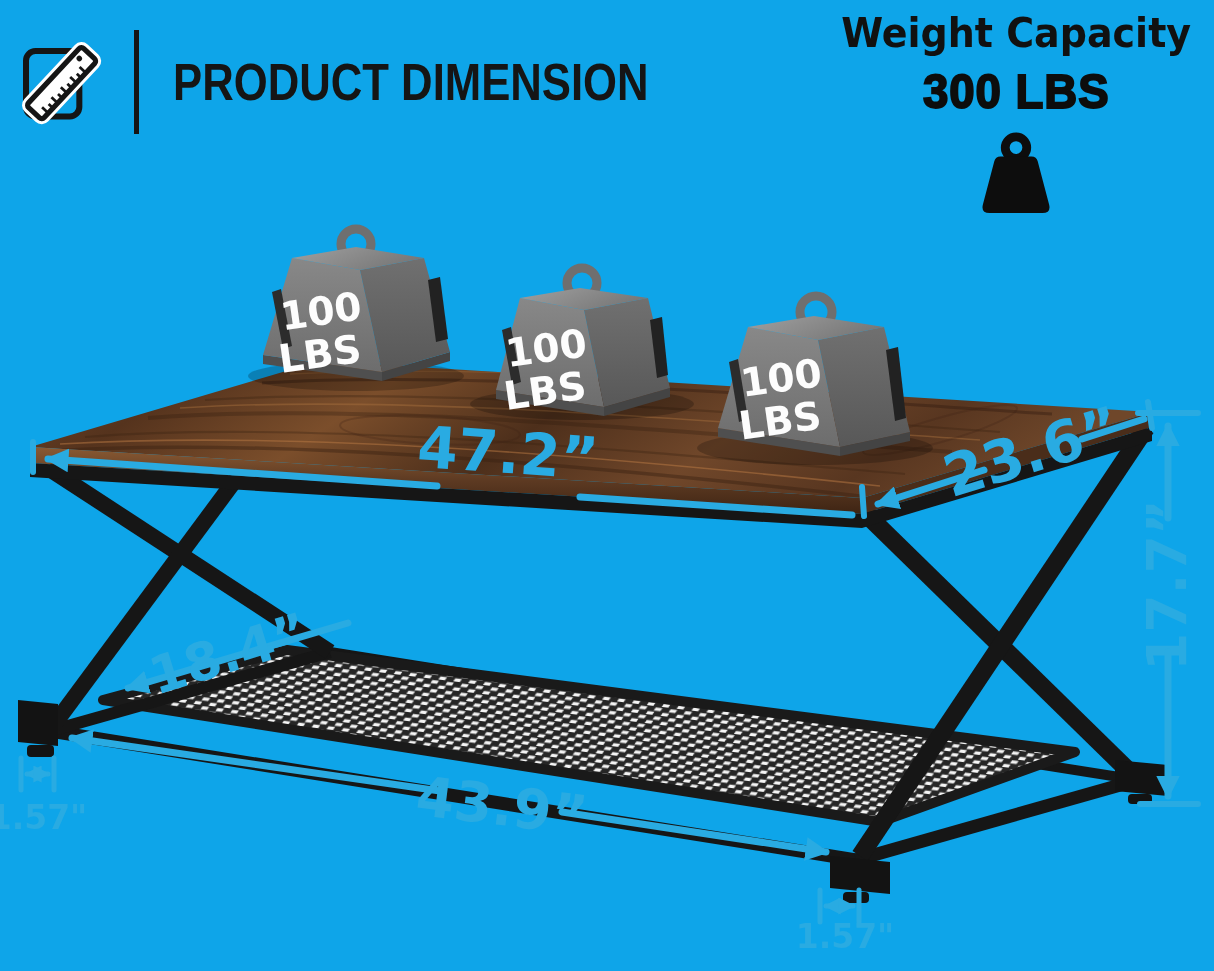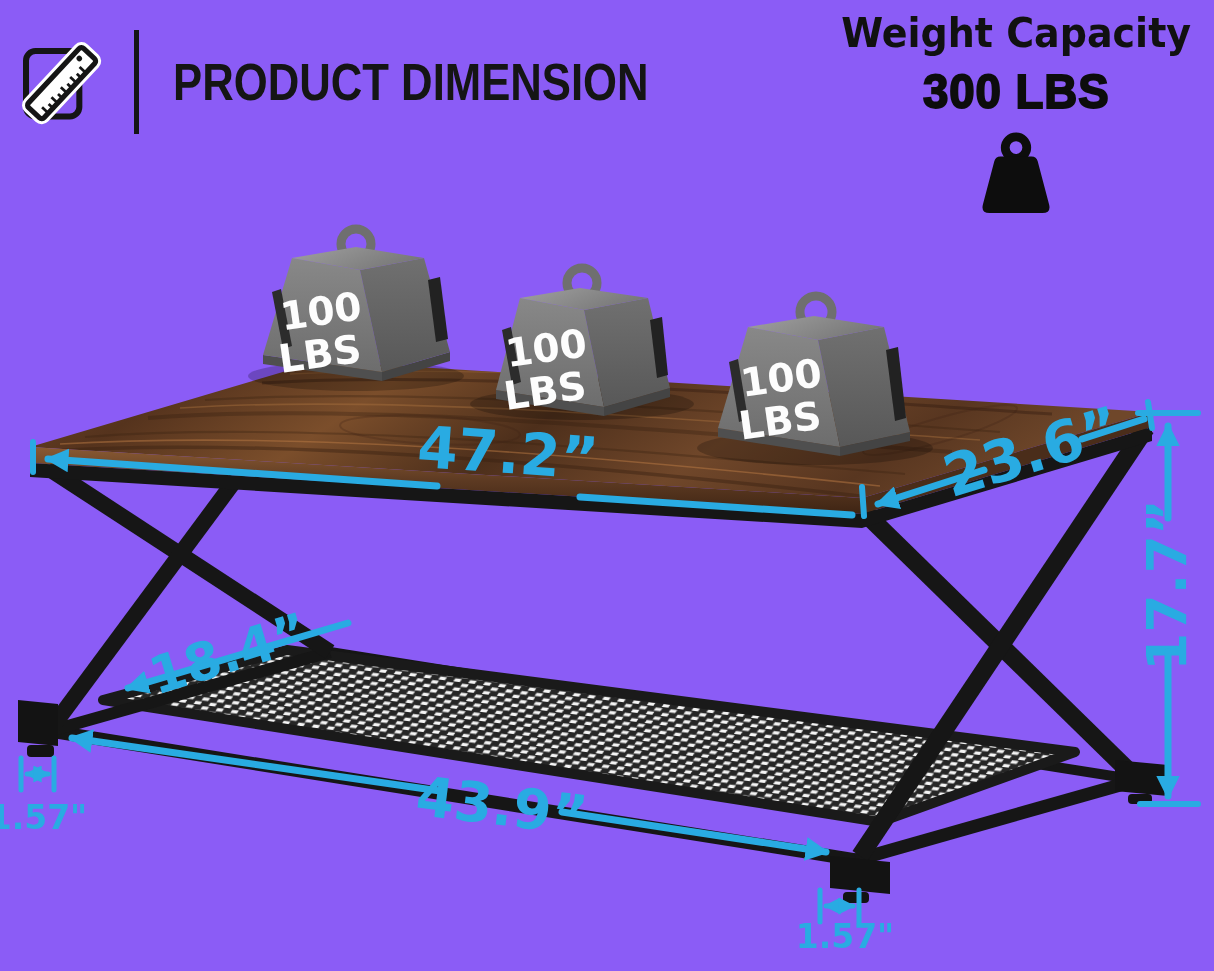--- a/index.html
+++ b/index.html
@@ -1,16 +1,16 @@
 <!DOCTYPE html>
 <html><head>
 <meta charset="utf-8">
 <style>
   html,body{margin:0;padding:0;background:#ffffff;}
-  .canvas{position:relative;width:1214px;height:971px;background:#8b5cf6;overflow:hidden;
+  .canvas{position:relative;width:1214px;height:971px;background:#0ea5e9;overflow:hidden;
           font-family:"DejaVu Sans", sans-serif;}
   
   .header-left{position:absolute;left:20px;top:26px;display:flex;align-items:center;height:112px;}
   .ruler-icon{width:86px;height:92px;flex:0 0 auto;}
   .header-divider{width:5px;height:104px;background:#151515;margin-left:28px;}
   .page-title{font-family:"Liberation Sans", sans-serif;font-weight:700;font-size:52px;
               color:#151515;margin:0 0 0 34px;letter-spacing:0;
               transform:scaleX(.84);transform-origin:left center;white-space:nowrap;}
   
   .header-right{position:absolute;left:838px;top:10px;width:356px;display:flex;

